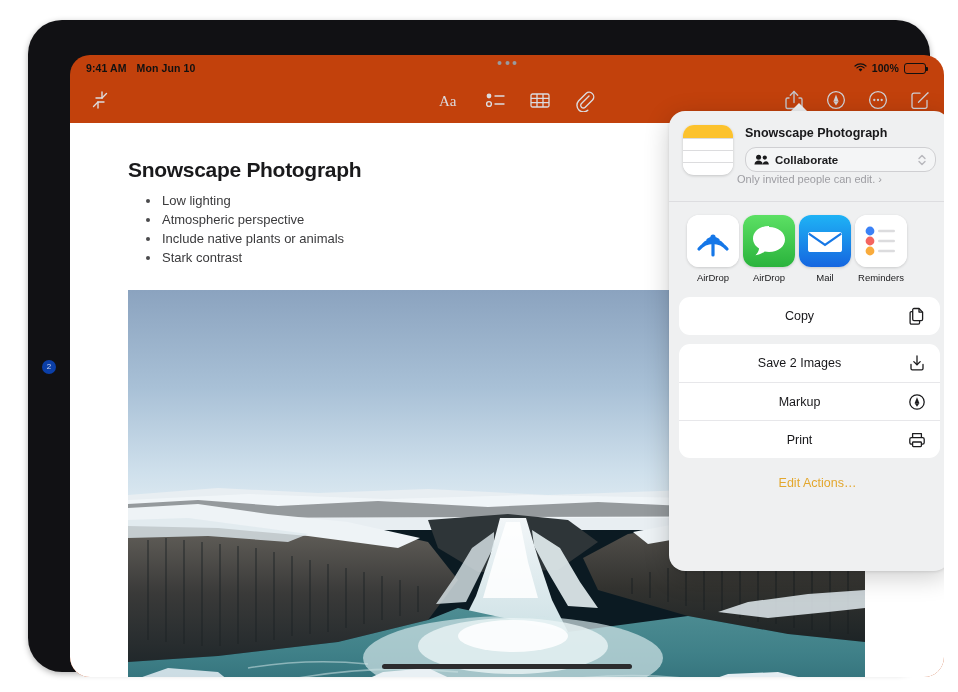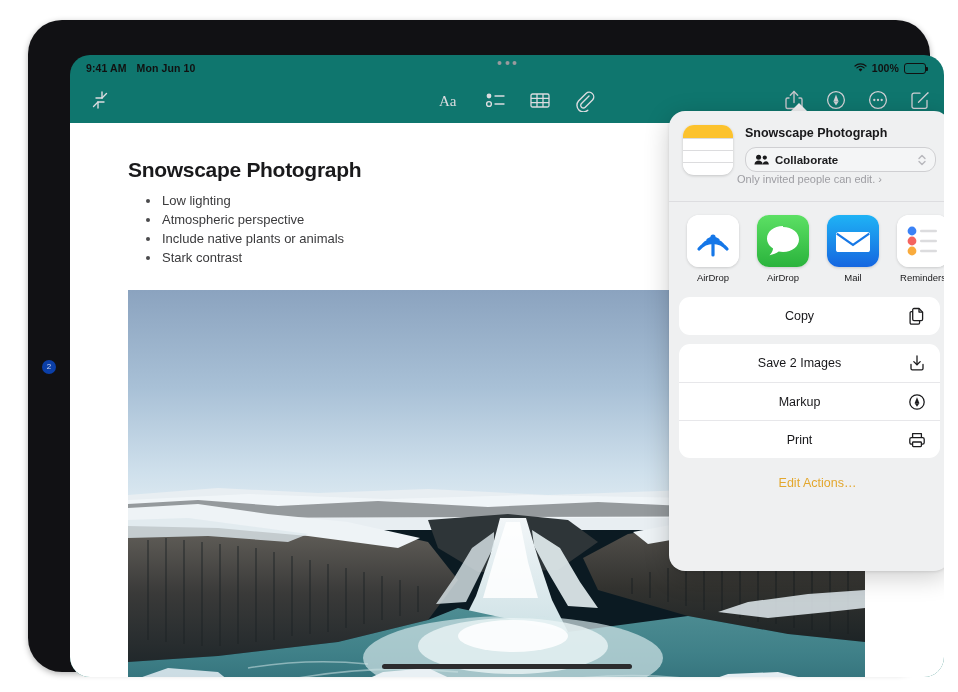--- a/index.html
+++ b/index.html
@@ -16,21 +16,21 @@
   .device-frame {
     position: absolute; left: 28px; top: 20px;
     width: 902px; height: 652px;
     background: #111114;
     border-radius: 34px;
     box-shadow: 0 2px 6px rgba(0,0,0,0.30);
   }
   .device-screen {
     position: absolute; left: 42px; top: 35px;
     width: 874px; height: 622px;
-    background: #0f766e;
+    background: #c2410c;
     border-radius: 20px;
     overflow: hidden;
   }
 
   
   .callout-marker {
     position: absolute; left: 14px; top: 340px;
     width: 14px; height: 14px; border-radius: 7px;
     background: #0b3fa8; color: #cfd9f2;
     font-size: 8px; line-height: 14px; text-align: center;
@@ -152,21 +152,21 @@
   .collab-btn .spacer { flex: 1; }
   .hdr-sub {
     position: absolute; left: 0; right: 0; top: 62px;
     text-align: center; font-size: 11px; color: #9d9da2;
   }
 
   .divider { height: 1px; background: #dddde0; margin: 0 0px; }
 
   
   .app-row {
-    display: flex; gap: 14px; padding: 13px 0 10px 16px;
+    display: flex; padding: 13px 0 10px 16px;
     overflow: hidden;
     align-items: flex-end;
   }
   .app-item { width: 56px; flex: none; text-align: center; }
   .app-tile {
     width: 52px; height: 52px; border-radius: 12px; overflow: hidden;
     margin: 0 auto 5px auto; box-shadow: 0 1px 3px rgba(0,0,0,0.16);
     background: #fff;
   }
   .app-label { font-size: 9.5px; color: #1a1a1c; white-space: nowrap; overflow: hidden; }

